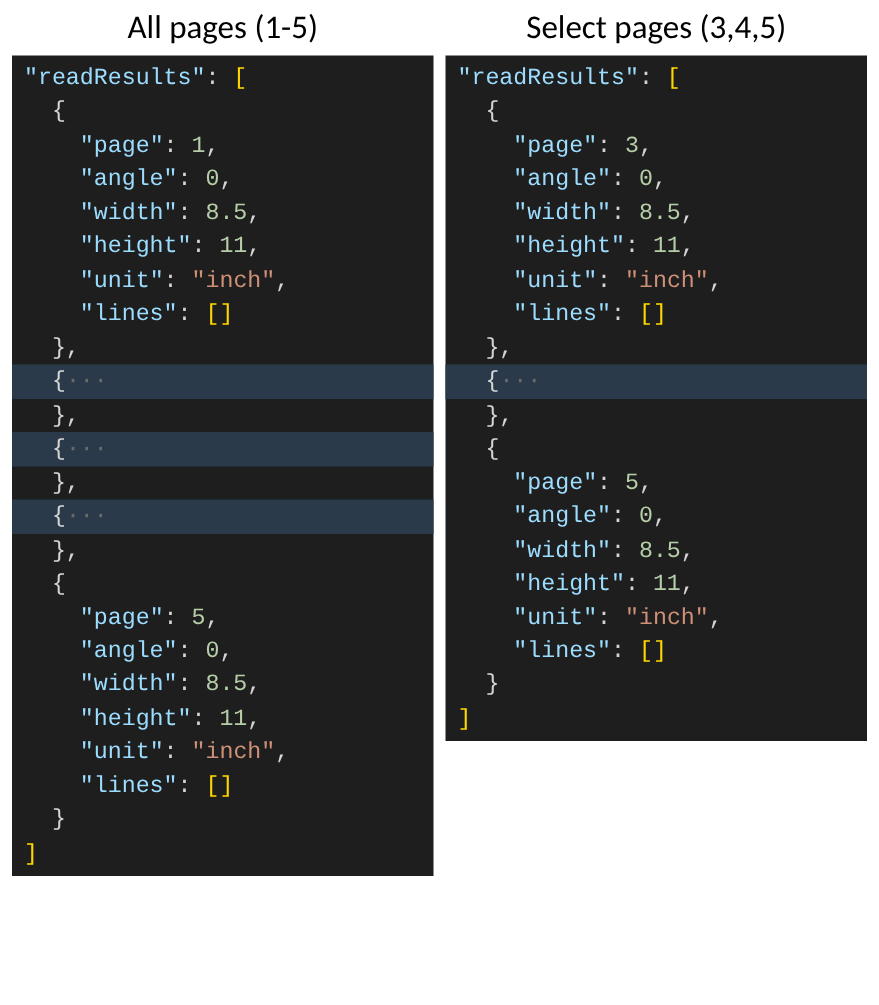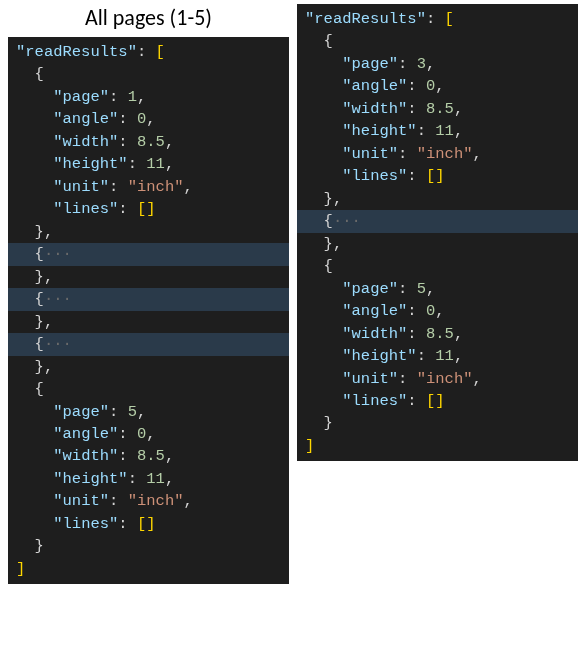--- a/index.html
+++ b/index.html
@@ -92,20 +92,21 @@
       <div class="line">    <span class="key">"<span>width</span>"</span><span class="punct">: </span><span class="num">8.5</span><span class="punct">,</span></div>
       <div class="line">    <span class="key">"<span>height</span>"</span><span class="punct">: </span><span class="num">11</span><span class="punct">,</span></div>
       <div class="line">    <span class="key">"<span>unit</span>"</span><span class="punct">: </span><span class="str">"<span>inch</span>"</span><span class="punct">,</span></div>
       <div class="line">    <span class="key">"<span>lines</span>"</span><span class="punct">: </span><span class="bracket">[]</span></div>
       <div class="line">  <span class="punct">}</span></div>
       <div class="line"><span class="bracket">]</span></div>
     </div>
   </div>
 
   <div class="panel">
+    <div class="panel-title">Select pages (3,4,5)</div>
     <div class="code-block">
       <div class="line"><span class="key">"<span>readResults</span>"</span><span class="punct">: </span><span class="bracket">[</span></div>
       <div class="line">  <span class="punct">{</span></div>
       <div class="line">    <span class="key">"<span>page</span>"</span><span class="punct">: </span><span class="num">3</span><span class="punct">,</span></div>
       <div class="line">    <span class="key">"<span>angle</span>"</span><span class="punct">: </span><span class="num">0</span><span class="punct">,</span></div>
       <div class="line">    <span class="key">"<span>width</span>"</span><span class="punct">: </span><span class="num">8.5</span><span class="punct">,</span></div>
       <div class="line">    <span class="key">"<span>height</span>"</span><span class="punct">: </span><span class="num">11</span><span class="punct">,</span></div>
       <div class="line">    <span class="key">"<span>unit</span>"</span><span class="punct">: </span><span class="str">"<span>inch</span>"</span><span class="punct">,</span></div>
       <div class="line">    <span class="key">"<span>lines</span>"</span><span class="punct">: </span><span class="bracket">[]</span></div>
       <div class="line">  <span class="punct">},</span></div>

